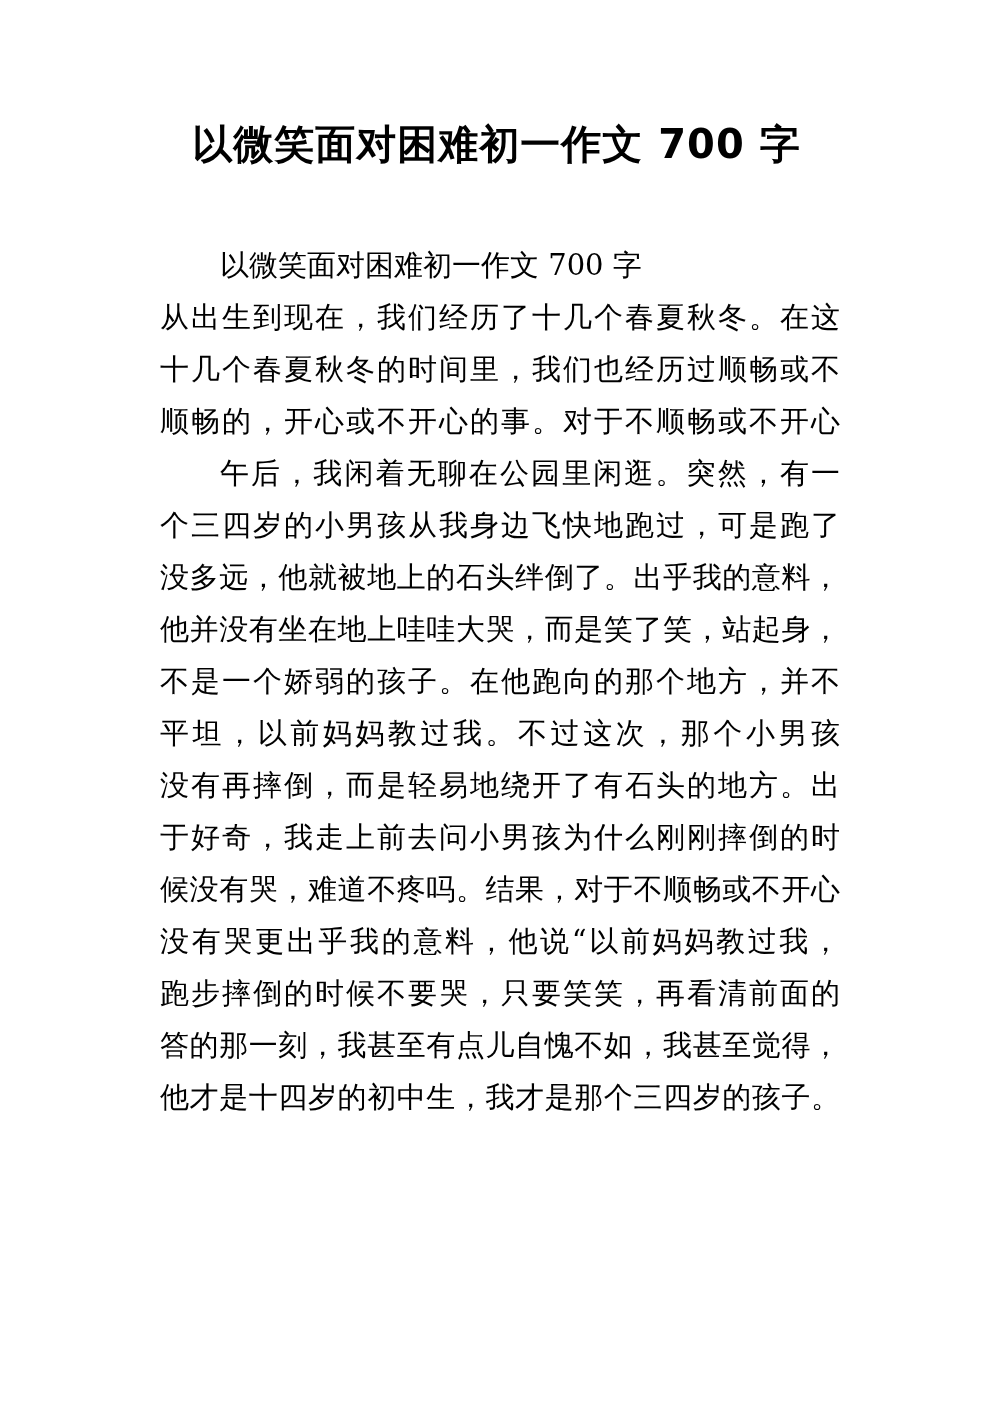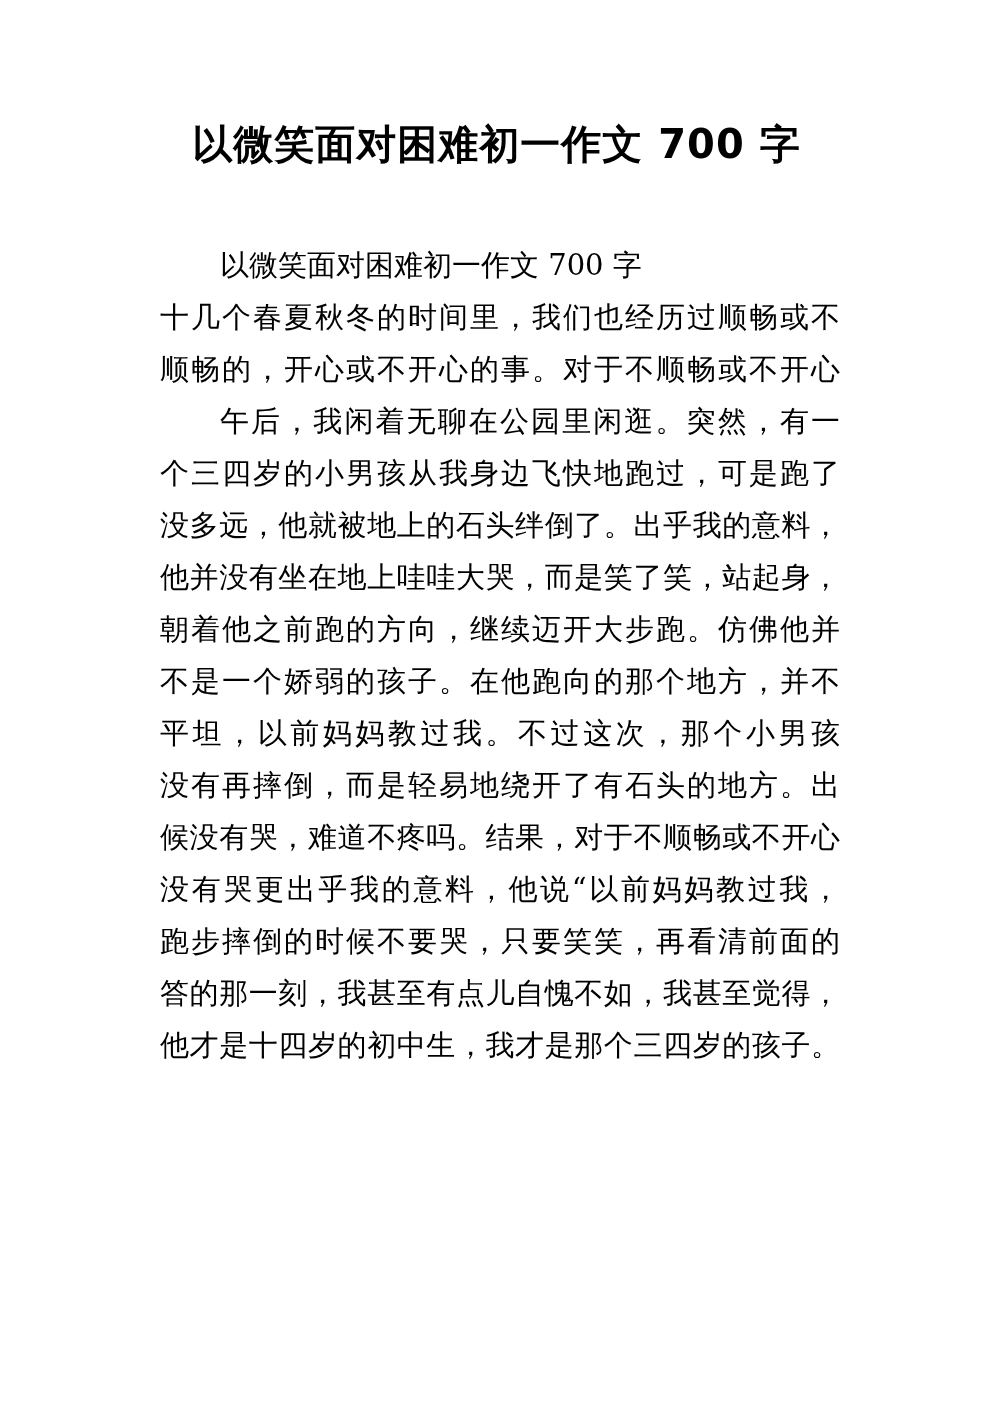--- a/index.html
+++ b/index.html
@@ -51,29 +51,30 @@
     text-indent: 60px;
   }
 </style>
 </head>
 <body>
 
 <div class="page">
   <h1 class="doc-title">以微笑面对困难初一作文 700 字</h1>
   <div class="doc-body">
       <div class="line indent">以微笑面对困难初一作文 700 字</div>
+      <div class="line fill">从出生到现在，我们经历了十几个春夏秋冬。在这</div>
       <div class="line fill">十几个春夏秋冬的时间里，我们也经历过顺畅或不</div>
       <div class="line fill">顺畅的，开心或不开心的事。对于不顺畅或不开心</div>
       <div class="line indent fill">午后，我闲着无聊在公园里闲逛。突然，有一</div>
       <div class="line fill">个三四岁的小男孩从我身边飞快地跑过，可是跑了</div>
       <div class="line fill">没多远，他就被地上的石头绊倒了。出乎我的意料，</div>
       <div class="line fill">他并没有坐在地上哇哇大哭，而是笑了笑，站起身，</div>
-      <div class="line fill">朝着他之前跑的方向，继续迈开大步跑。仿佛他并</div>
       <div class="line fill">不是一个娇弱的孩子。在他跑向的那个地方，并不</div>
       <div class="line fill">平坦，以前妈妈教过我。不过这次，那个小男孩</div>
       <div class="line fill">没有再摔倒，而是轻易地绕开了有石头的地方。出</div>
+      <div class="line fill">于好奇，我走上前去问小男孩为什么刚刚摔倒的时</div>
       <div class="line fill">候没有哭，难道不疼吗。结果，对于不顺畅或不开心</div>
       <div class="line fill">没有哭更出乎我的意料，他说“以前妈妈教过我，</div>
       <div class="line fill">跑步摔倒的时候不要哭，只要笑笑，再看清前面的</div>
       <div class="line fill">答的那一刻，我甚至有点儿自愧不如，我甚至觉得，</div>
       <div class="line fill">他才是十四岁的初中生，我才是那个三四岁的孩子。</div>
     </div>
 </div>
 
 </body></html>

